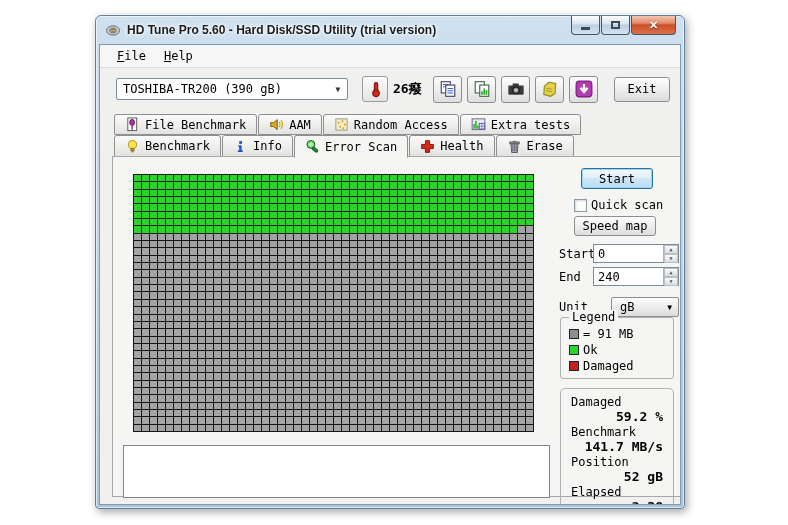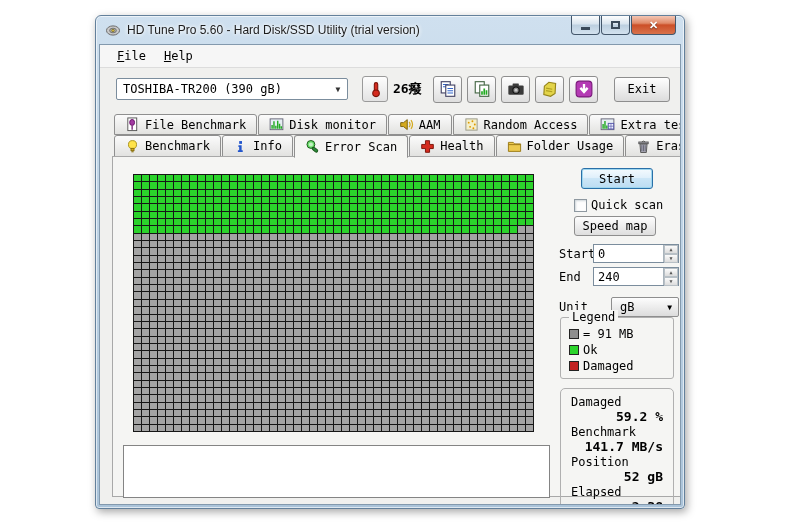--- a/index.html
+++ b/index.html
@@ -10,21 +10,21 @@
   
   .window { position:absolute; left:95px; top:15px; width:590px; height:494px;
     background:linear-gradient(180deg,#cfe0ef 0%,#b9cfe2 60%,#aac3d9 100%);
     border:1px solid #63809b; border-radius:6px 6px 4px 4px;
     box-shadow:2px 3px 9px rgba(0,0,0,0.35), inset 0 0 0 1px rgba(255,255,255,0.6); }
 
   .titlebar { position:absolute; left:0; top:0; right:0; height:28px;
     display:flex; align-items:center; padding:0 9px;
     font-family:"Liberation Sans", sans-serif; font-size:12px; color:#1c1c1c; }
   .titlebar .app-icon { width:16px; height:16px; margin-right:6px; flex:0 0 auto; }
-  .title-text { text-shadow:0 0 4px #fff, 0 0 4px #fff; white-space:nowrap; }
+  .title-text { text-shadow:0 0 4px #fff, 0 0 4px #fff; white-space:nowrap;font-weight:bold; }
 
   .caption-buttons { position:absolute; right:8px; top:0; display:flex; }
   .cap-btn { width:29px; height:19px; border:1px solid #44576b; border-top:none;
     background:linear-gradient(180deg,#fdfdfd 0%,#d8e4ee 45%,#bccfdf 50%,#d3e2ef 100%);
     border-radius:0 0 4px 4px; display:flex; align-items:center; justify-content:center;
     font-family:"Liberation Sans", sans-serif; font-size:11px; font-weight:bold; color:#3a3a3a;
     margin-left:1px; cursor:pointer; }
   .cap-btn.close { width:45px;
     background:linear-gradient(180deg,#f4c6b4 0%,#e08a68 40%,#cc4f28 50%,#d8724b 100%);
     color:#fff; text-shadow:0 1px 1px rgba(0,0,0,0.5); }
@@ -232,29 +232,20 @@
       <div class="tabrow tabrow1" id="tabrow1">
           <div class="tab">
             <span style="display: flex;">
               <svg viewBox="0 0 16 16" style="width: 15px; height: 15px;">
                 <rect x="3" y="1" width="9.5" height="13.5" fill="#fff" stroke="#555"></rect>
                 <ellipse cx="7.6" cy="5.8" rx="2.6" ry="3.2" fill="#a23aa2" stroke="#6a106a"></ellipse>
                 <path d="M7.6 9.5v4" stroke="#6a106a" stroke-width="1.3"></path>
               </svg>
             </span>
             <span>File Benchmark</span>
-          </div>
-          <div class="tab">
-            <span style="display: flex;">
-              <svg viewBox="0 0 16 16" style="width: 15px; height: 15px;">
-                <rect x="1.2" y="2" width="13.6" height="11.5" fill="#e7eef4" stroke="#667"></rect>
-                <path d="M3.3 12.5V8.4M5.3 12.5V4.6M7.3 12.5V9.3M9.3 12.5V4M11.3 12.5V7.2M13.2 12.5V9.8" stroke="#2a2" stroke-width="1.5"></path>
-              </svg>
-            </span>
-            <span>Disk monitor</span>
           </div>
           <div class="tab">
             <span style="display: flex;">
               <svg viewBox="0 0 16 16" style="width: 15px; height: 15px;">
                 <path d="M1.8 6v4.2h3l4 3.2V2.8L4.8 6z" fill="#d4aa1e" stroke="#7a600a"></path>
                 <path d="M10.8 5.2q2 2.8 0 5.6M12.8 3.4q3.2 4.6 0 9.2" stroke="#d4aa1e" stroke-width="1.3" fill="none"></path>
               </svg>
             </span>
             <span>AAM</span>
           </div>
@@ -317,29 +308,20 @@
             <span style="display: flex;">
               <svg viewBox="0 0 16 16" style="width: 15px; height: 15px;">
                 <path d="M5.8 1.8h4.4v4h4v4.4h-4v4H5.8v-4h-4V5.8h4z" fill="#d42a1e" stroke="#7a1208"></path>
               </svg>
             </span>
             <span>Health</span>
           </div>
           <div class="tab">
             <span style="display: flex;">
               <svg viewBox="0 0 16 16" style="width: 15px; height: 15px;">
-                <path d="M1.5 3.6h5.2l1.4 1.6h6.4v8H1.5z" fill="#ecc94e" stroke="#9a7a14"></path>
-                <path d="M1.5 6h13" stroke="#9a7a14"></path>
-              </svg>
-            </span>
-            <span>Folder Usage</span>
-          </div>
-          <div class="tab">
-            <span style="display: flex;">
-              <svg viewBox="0 0 16 16" style="width: 15px; height: 15px;">
                 <rect x="3" y="3.2" width="10" height="1.8" fill="#a8a8b4" stroke="#555"></rect>
                 <path d="M6.3 3q1.7-1.6 3.4 0" fill="none" stroke="#555"></path>
                 <path d="M4.2 5.4h7.6l-0.8 9H5z" fill="#a8a8b4" stroke="#555"></path>
                 <path d="M6.2 6.6v6.4M8 6.6v6.4M9.8 6.6v6.4" stroke="#667"></path>
               </svg>
             </span>
             <span>Erase</span>
           </div>
         </div>
 

